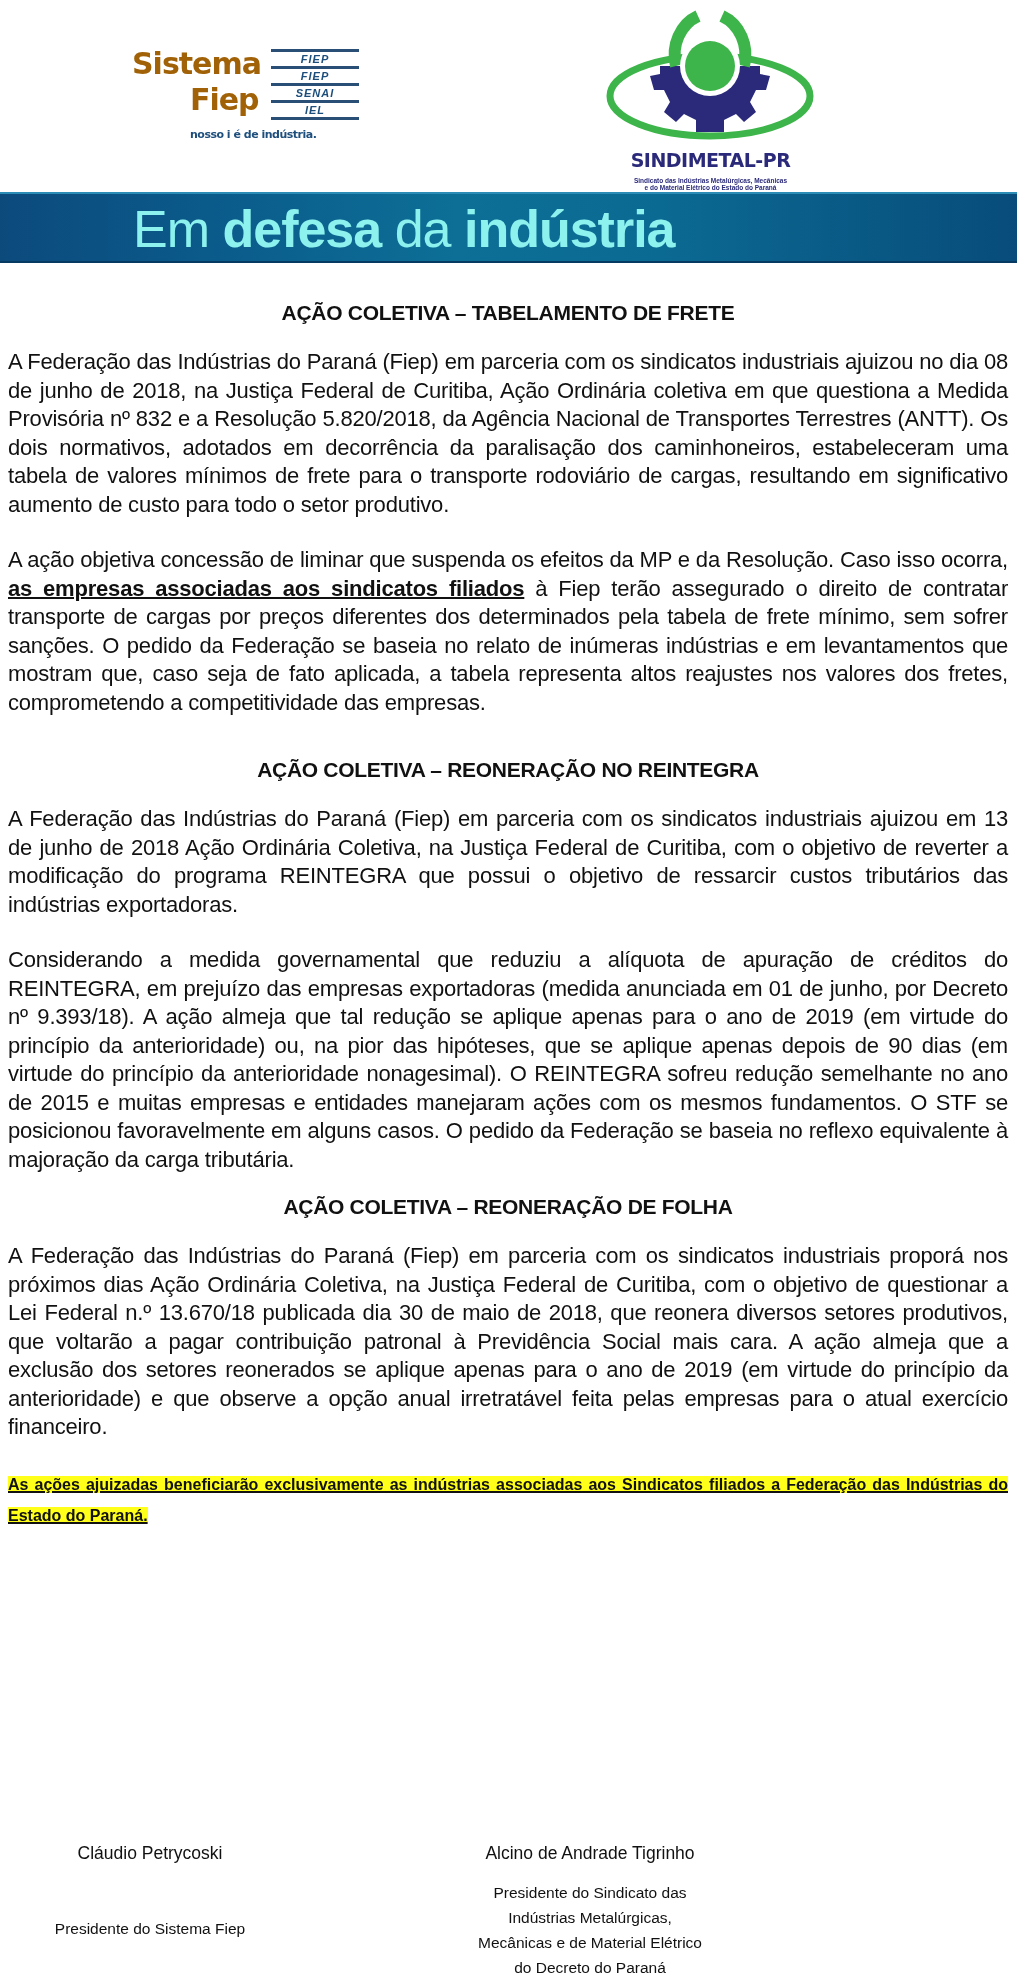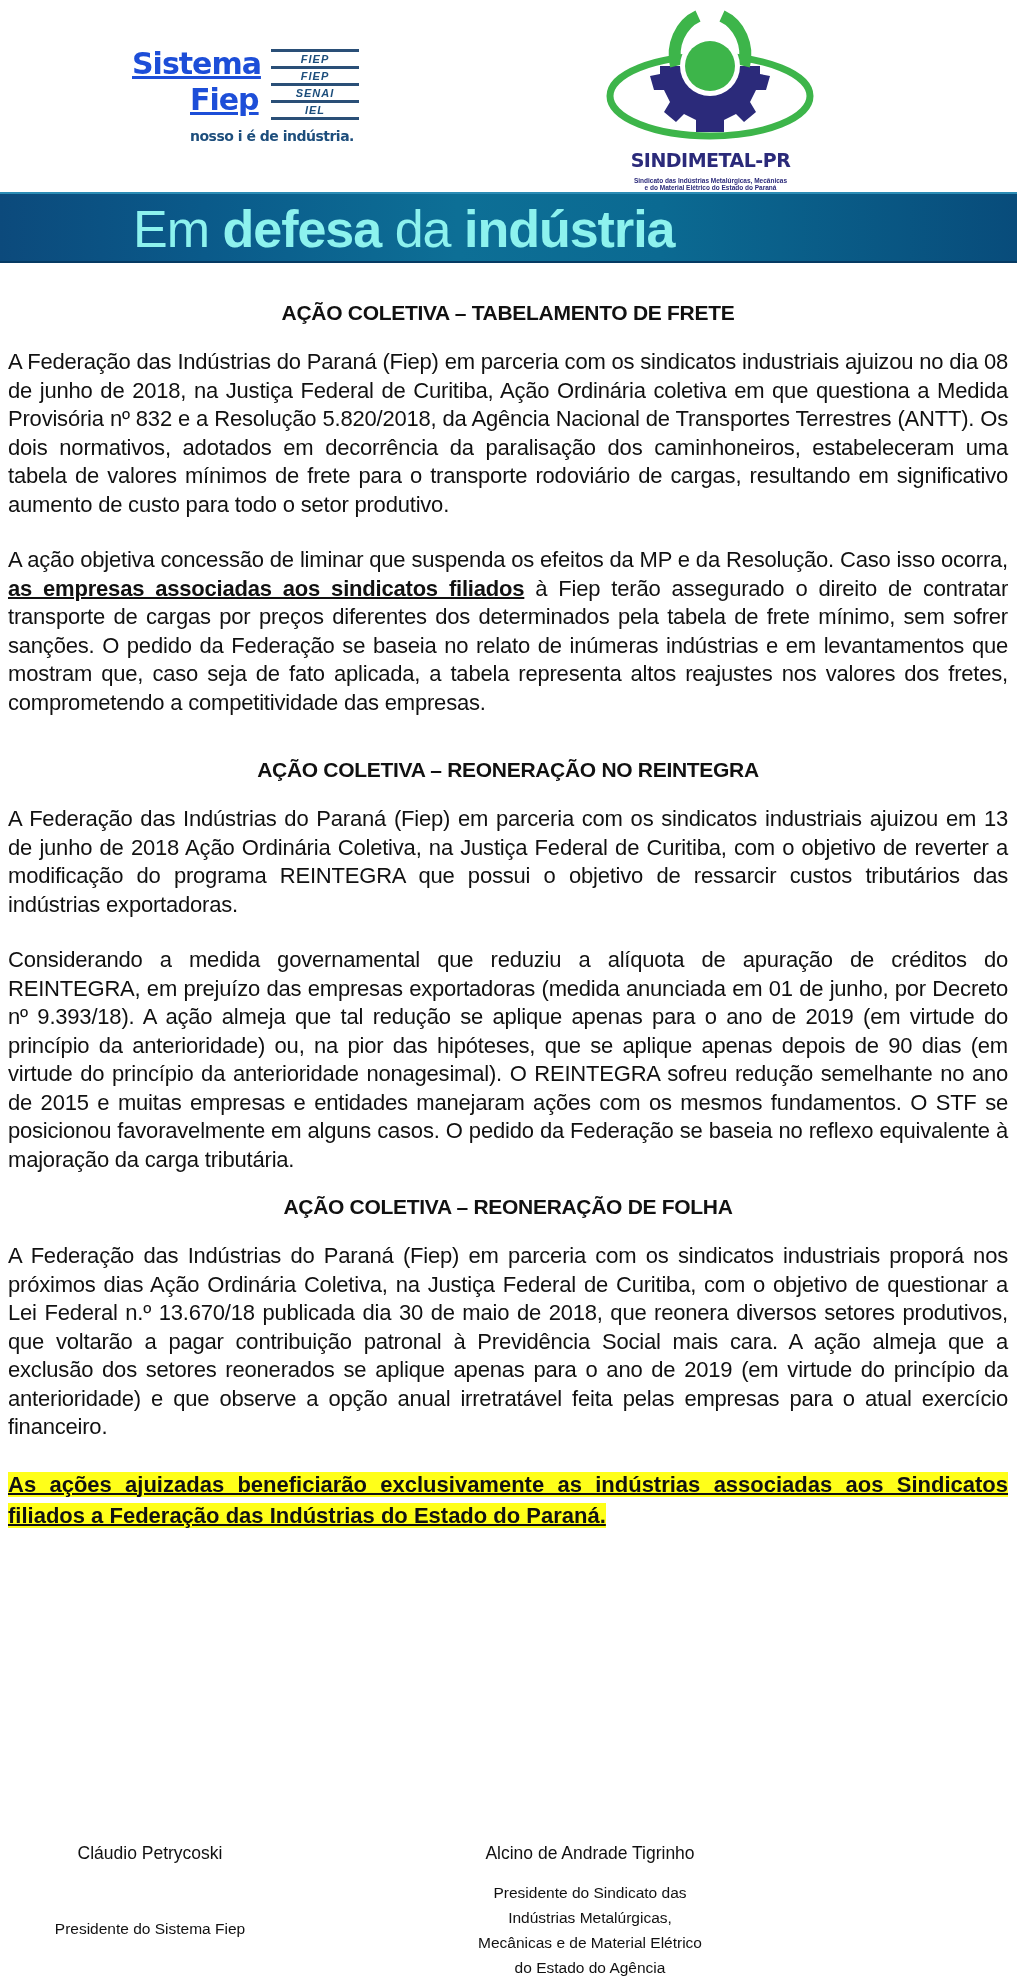--- a/index.html
+++ b/index.html
@@ -3,25 +3,25 @@
 <meta charset="utf-8">
 <style>
   html, body { margin: 0; padding: 0; background: #ffffff; }
   body { width: 1021px; height: 1979px; position: relative; overflow: hidden;
          font-family: "Liberation Sans", sans-serif; color: #111; }
 
   
   .header { position: absolute; left: 0; top: 0; width: 1021px; height: 265px; }
   .fiep-logo { position: absolute; left: 128px; top: 46px; width: 236px; height: 106px; }
   .fiep-word { position: absolute; font-family: "DejaVu Sans", sans-serif; font-weight: bold;
-               color: #1d4ed8; letter-spacing: -1px; text-decoration: underline; }
+               color: #a16207; letter-spacing: -1px; }
   .fiep-sistema { left: 4px; top: 0; font-size: 30px; }
   .fiep-fiep { left: 62px; top: 36px; font-size: 30px; }
   .fiep-slogan { position: absolute; left: 62px; top: 82px; font-family: "DejaVu Sans", sans-serif;
-                 font-weight: bold; font-size: 14px; color: #1d4e7c; letter-spacing: -0.5px; white-space: nowrap; }
+                 font-weight: bold; font-size: 11px; color: #1d4e7c; letter-spacing: -0.5px; white-space: nowrap; }
   .fiep-stack { position: absolute; left: 143px; top: 3px; width: 88px; }
   .fiep-stack .line { height: 3px; background: #2a4f77; }
   .fiep-stack .lbl { height: 14px; line-height: 14px; font-size: 11px; font-style: italic; font-weight: bold;
                      color: #1d4e7c; text-align: center; letter-spacing: 1px; }
 
   .sind-logo { position: absolute; left: 598px; top: 4px; width: 230px; height: 188px; }
   .sind-emblem { position: absolute; left: 0; top: 0; }
   .sind-name { position: absolute; left: 0; top: 145px; width: 225px; text-align: center;
                font-family: "DejaVu Sans", sans-serif; font-weight: bold; font-size: 19px;
                color: #2b2a7a; letter-spacing: -0.5px; }
@@ -34,21 +34,21 @@
   .banner-title { position: absolute; left: 133px; top: 4px; font-size: 52px; line-height: 62px;
                   color: #8df2ee; letter-spacing: -1px; font-family: "Liberation Sans", sans-serif; }
   .banner-title b { font-weight: bold; }
 
   
   .doc { position: absolute; left: 8px; top: 280px; width: 1000px; }
   .section-title { font-weight: bold; font-size: 21px; text-align: center; margin: 14px 0 0 0;
                    line-height: 30px; letter-spacing: -0.3px; }
   .para { font-size: 22px; line-height: 28.5px; text-align: justify; margin: 0; letter-spacing: -0.2px; }
   .underline-strong { font-weight: bold; text-decoration: underline; text-decoration-thickness: 2px; }
-  .highlight { font-weight: bold; font-size: 22px; line-height: 31px; text-align: justify; margin: 0; }
+  .highlight { font-weight: bold; font-size: 16px; line-height: 31px; text-align: justify; margin: 0; }
   .highlight span { background: #ffff19; text-decoration: underline; text-decoration-thickness: 2px; }
 
   
   .sig { position: absolute; text-align: center; font-size: 17.5px; color: #111; }
   .sig-left { left: 30px; width: 240px; top: 1843px; }
   .sig-left-role { left: 30px; width: 240px; top: 1920px; font-size: 15.5px; }
   .sig-right { left: 440px; width: 300px; top: 1843px; }
   .sig-right-role { left: 440px; width: 300px; top: 1880px; font-size: 15.5px; line-height: 25px; }
 </style>
 </head>
@@ -124,14 +124,14 @@
 </div>
 
 <div class="sig sig-left">Cláudio Petrycoski</div>
 <div class="sig sig-left-role">Presidente do Sistema Fiep</div>
 
 <div class="sig sig-right">Alcino de Andrade Tigrinho</div>
 <div class="sig sig-right-role">
   <div>Presidente do Sindicato das</div>
   <div>Indústrias Metalúrgicas,</div>
   <div>Mecânicas e de Material Elétrico</div>
-  <div>do Estado do Agência</div>
+  <div>do Decreto do Paraná</div>
 </div>
 
 </body></html>

